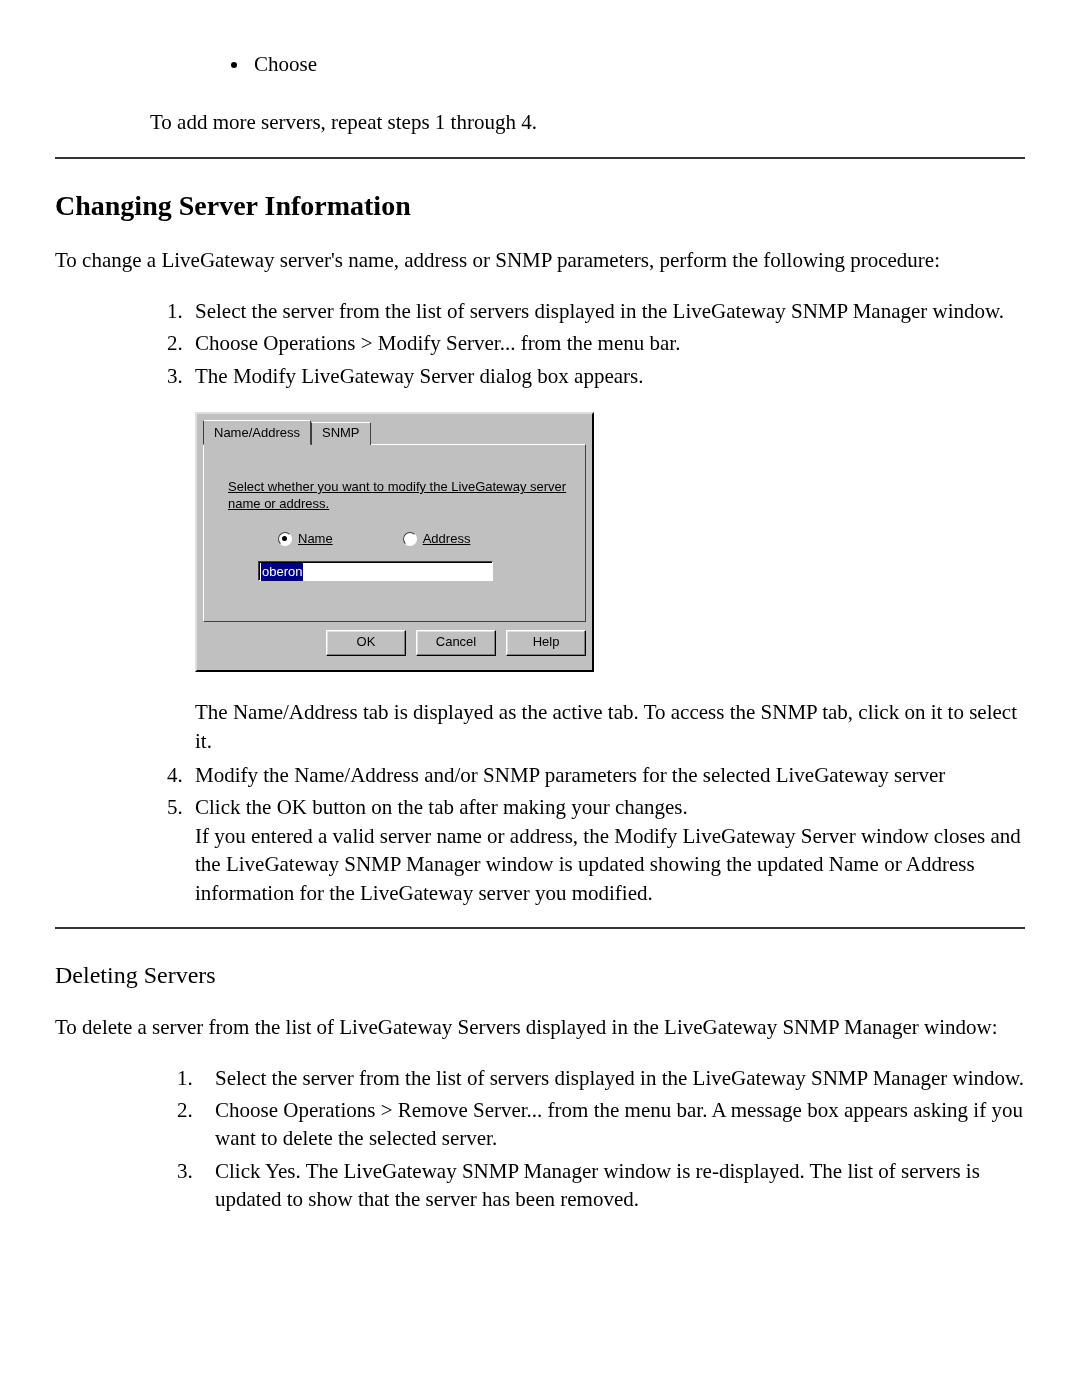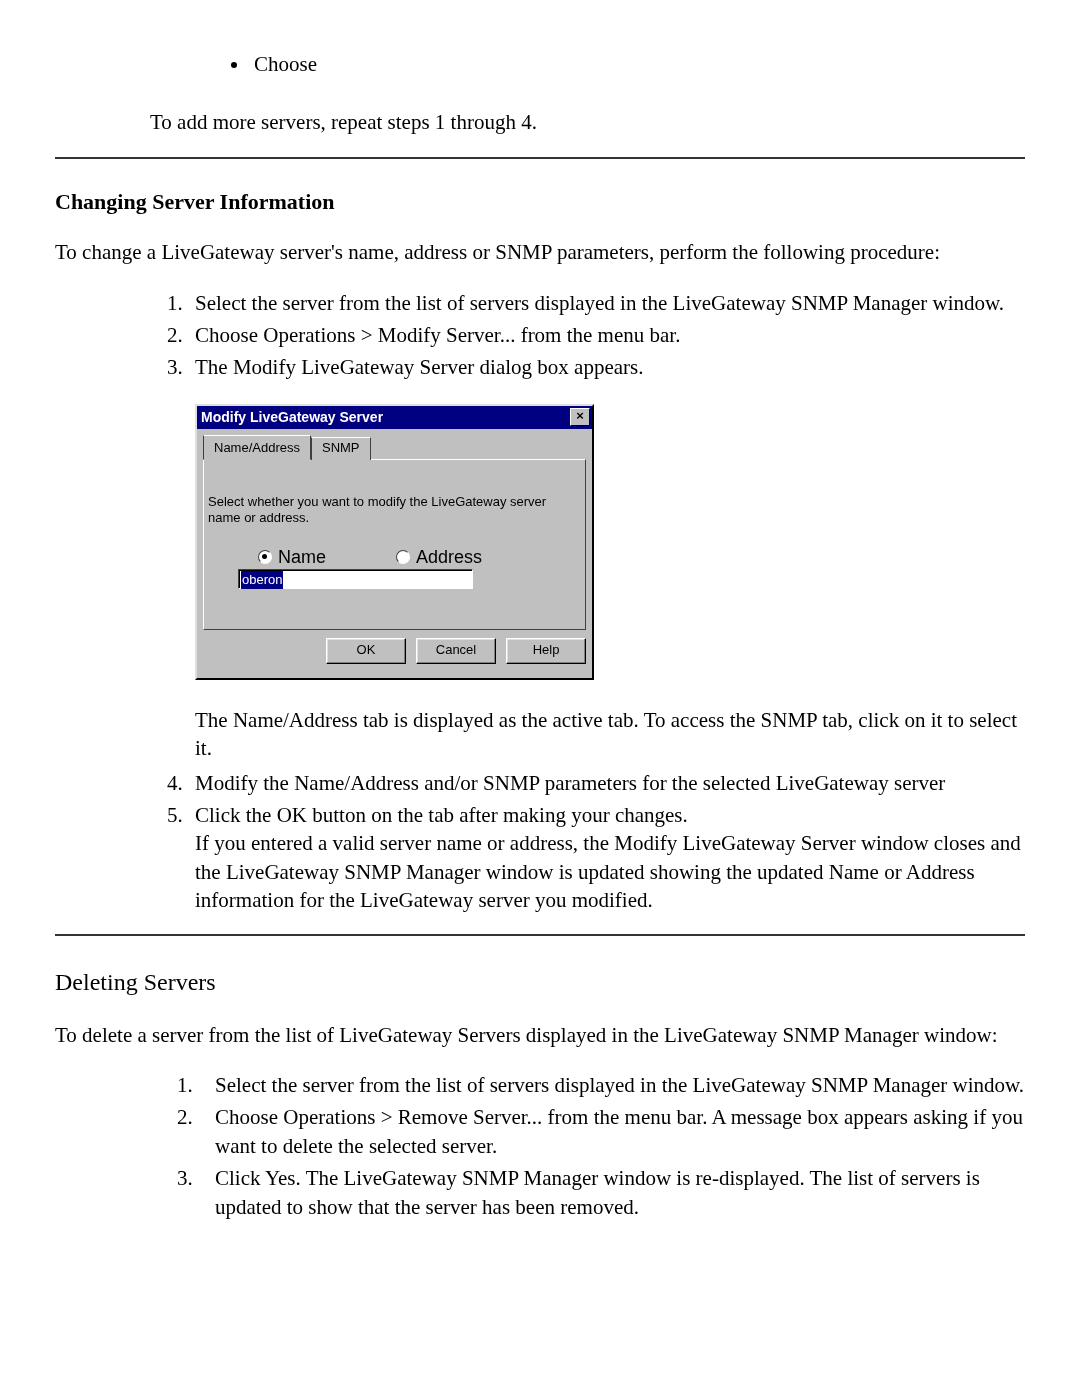--- a/index.html
+++ b/index.html
@@ -22,21 +22,21 @@
   .indent1 {
     margin-left: 95px;
     margin-bottom: 20px;
   }
   hr.rule {
     border: none;
     border-top: 2px solid #333;
     margin: 10px 0 28px 0;
   }
   h3.sec {
-    font-size: 22px;
+    font-size: 28px;
     font-weight: bold;
     margin: 0 0 22px 0;
   }
   p.body {
     margin: 0 0 22px 0;
   }
   ol.steps {
     margin: 0 0 20px 0;
     padding: 0 0 0 140px;
     list-style: none;
@@ -125,36 +125,38 @@
     margin-top: 2px;
     padding-top: 1px;
     padding-bottom: 3px;
     border-top: 1px solid #fff;
   }
   .tabpanel {
     border-top: 1px solid #fff;
     border-left: 1px solid #fff;
     border-right: 1px solid #404040;
     border-bottom: 1px solid #404040;
-    padding: 34px 18px 40px 4px;
+    padding: 34px 18px 40px 24px;
     min-height: 140px;
     box-sizing: border-box;
     position: relative;
     z-index: 1;
+    text-decoration: underline;
   }
   .instr {
     font-size: 13px;
     line-height: 1.25;
     margin-bottom: 18px;
   }
   .radios {
     display: flex;
     gap: 70px;
     padding-left: 50px;
-    font-size: 18px;
+    margin-bottom: 14px;
+    font-size: 13px;
     align-items: center;
   }
   .radio {
     display: flex;
     align-items: center;
     gap: 6px;
   }
   .radio-dot {
     width: 12px;
     height: 12px;
@@ -237,24 +239,20 @@
 <p class="body">To change a LiveGateway server's name, address or SNMP parameters, perform the following procedure:</p>
 
 <ol class="steps">
   <li>Select the server from the list of servers displayed in the LiveGateway SNMP Manager window.</li>
   <li>Choose Operations &gt; Modify Server... from the menu bar.</li>
   <li>
     <span>The Modify LiveGateway Server dialog box appears.</span>
 
     <div class="dialog-wrap" style="margin-left:0;">
       <div class="dialog">
-        <div class="titlebar">
-          <span>Modify LiveGateway Server</span>
-          <div class="closebox">×</div>
-        </div>
         <div class="client">
           <div class="tabs">
             <div class="tab active">Name/Address</div>
             <div class="tab inactive">SNMP</div>
           </div>
           <div class="tabpanel">
             <div class="instr">Select whether you want to modify the LiveGateway server name or address.</div>
             <div class="radios">
               <div class="radio">
                 <span class="radio-dot sel"></span>

